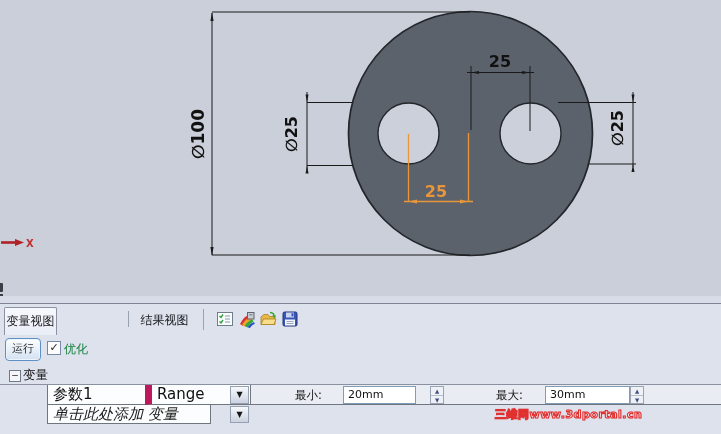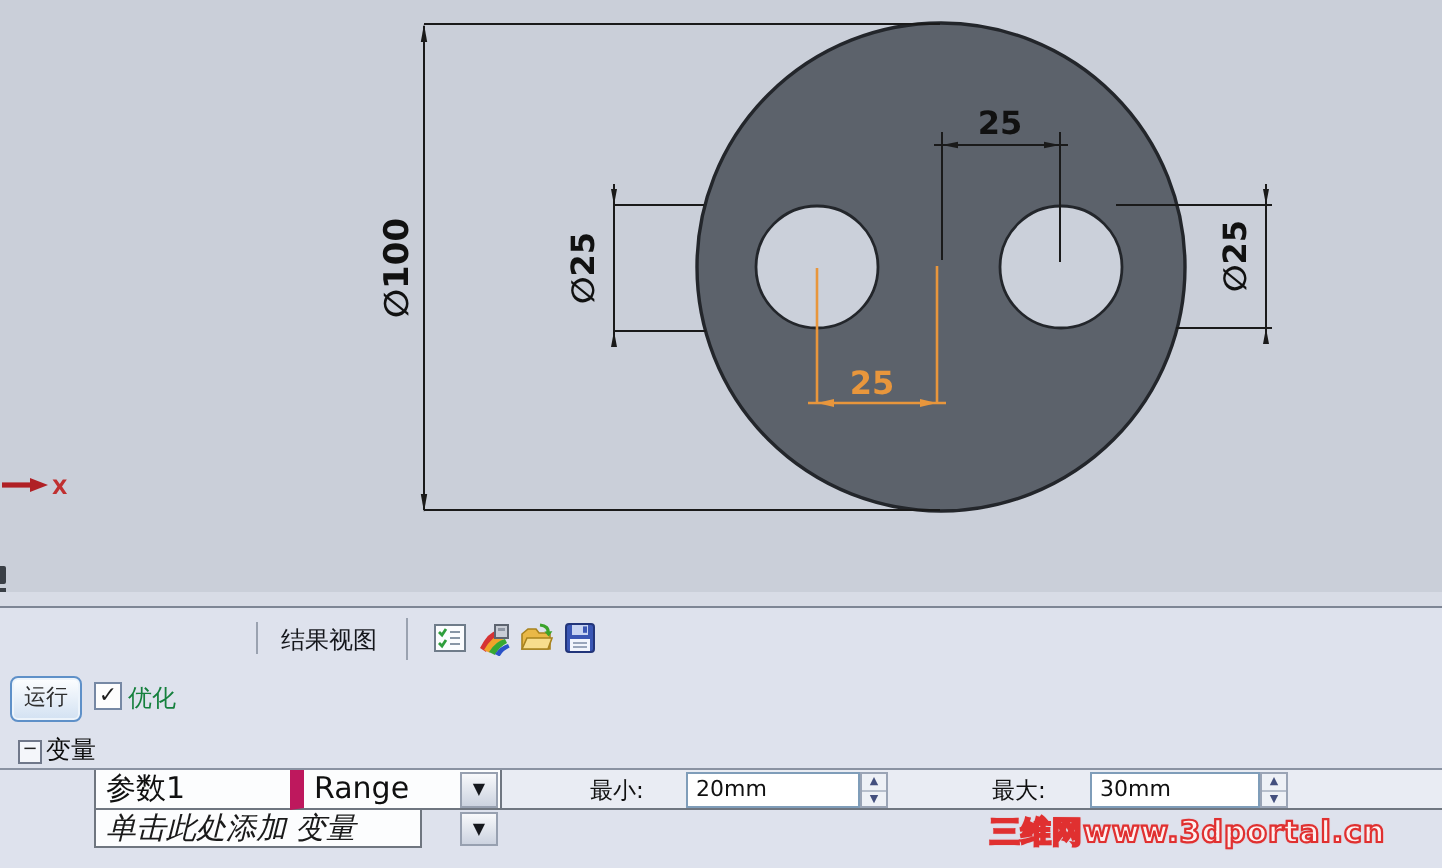--- a/index.html
+++ b/index.html
@@ -52,31 +52,31 @@
     font-size:8px;color:#16181d;}
   #drop1{left:230px;top:386px;height:18px;line-height:16px;}
   #drop2{left:230px;top:406px;height:17px;line-height:15px;}
   .flabel{position:absolute;top:385px;height:20px;line-height:20px;font-size:11.5px;
     color:#101010;text-align:left;}
   #min-label{left:295px;width:42px;}
   #max-label{left:496px;width:42px;}
   .field{position:absolute;top:386px;height:18px;box-sizing:border-box;background:#fff;
     border:1px solid #7f9db9;font-size:11px;line-height:16px;color:#101010;
     padding-left:4px;}
-  #min-field{left:343px;width:87px;}
+  #min-field{left:343px;width:73px;}
   #max-field{left:545px;width:85px;}
   .spin{position:absolute;top:386px;width:14px;height:18px;box-sizing:border-box;
     border:1px solid #9aa4b5;background:#eef1f6;cursor:pointer;}
   #spin1{left:430px;} #spin2{left:630px;}
   .spin div{height:8px;font-size:5.5px;line-height:8px;text-align:center;color:#44507e;}
   .spin .up{border-bottom:1px solid #b7bfcc;}
   #row2-cell{left:47px;top:405px;width:164px;height:19px;line-height:18px;
     padding-left:5px;font-style:italic;color:#1a1a1a;}
   
-  #watermark{position:absolute;left:495px;top:407px;font-size:15px;font-weight:bold;
+  #watermark{position:absolute;left:495px;top:407px;font-size:11px;font-weight:bold;
     letter-spacing:.5px;color:#fdf1f1;-webkit-text-stroke:1.1px #e03030;
     text-shadow:0 0 1px #e03030;white-space:nowrap;}
 </style>
 </head>
 <body>
 
 <div id="app">
 
   <svg id="draw" width="721" height="296">
     <rect x="0" y="0" width="721" height="296" fill="#cacfd9"></rect>
@@ -139,20 +139,21 @@
     </g>
 
     <g fill="#3a3f46">
       <rect x="-1" y="283" width="4" height="9" rx="1"></rect>
       <rect x="-1" y="294" width="4" height="3"></rect>
     </g>
   </svg>
 
   <div id="splitter"></div>
 
+  <div class="tab active" style="left:4px;width:51px;">变量视图</div>
   <div class="tabsep" style="left:128px;top:311px;height:16px;"></div>
   <div class="tab" style="left:131px;width:67px;">结果视图</div>
   <div class="tabsep" style="left:203px;top:309px;height:21px;"></div>
 
   <div class="tbtn" style="left:216px;">
     <svg width="18" height="18">
       <rect x="1.5" y="2.5" width="15" height="13" fill="#fbfcfe" stroke="#6f7c8a"></rect>
       <path d="M3.5,6 l1.5,1.5 L7,4.5" stroke="#2e9e3c" stroke-width="1.4" fill="none"></path>
       <path d="M3.5,11.5 l1.5,1.5 L7,10" stroke="#2e9e3c" stroke-width="1.4" fill="none"></path>
       <path d="M9,6 h5 M9,9 h5 M9,12 h5" stroke="#8896a6" stroke-width="1"></path>

